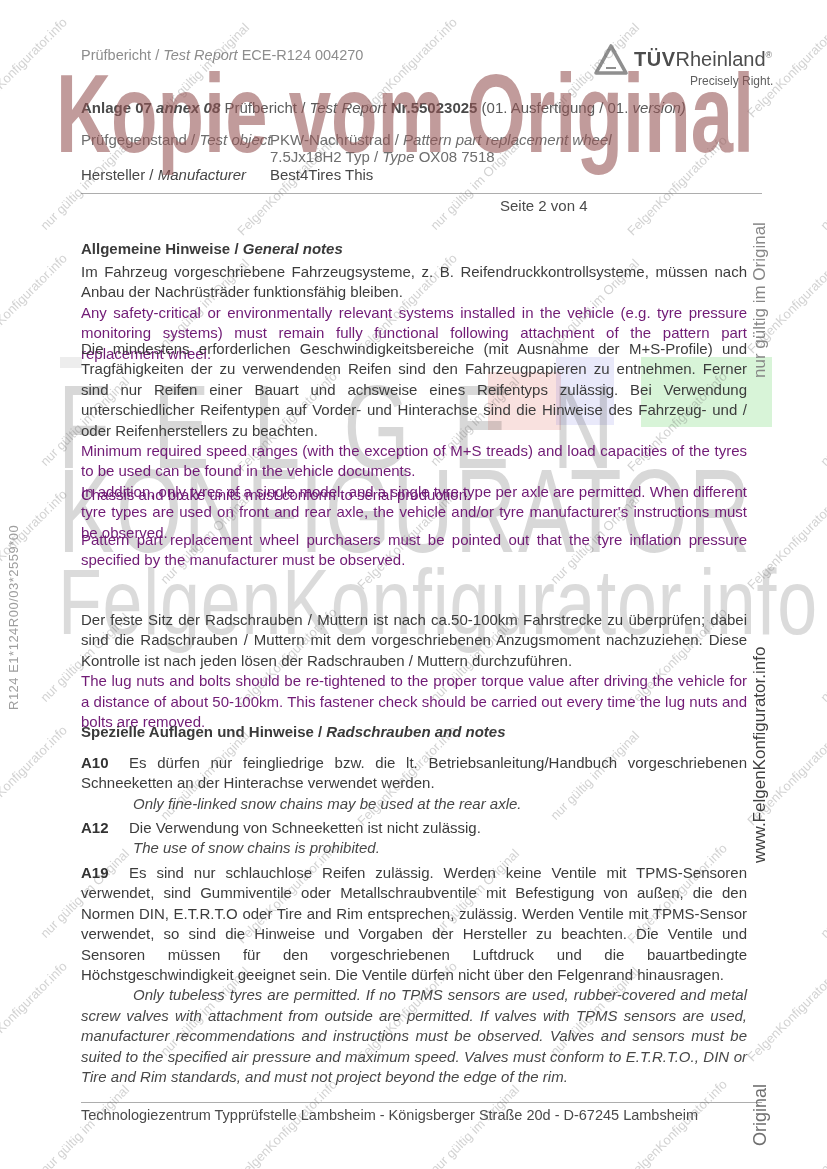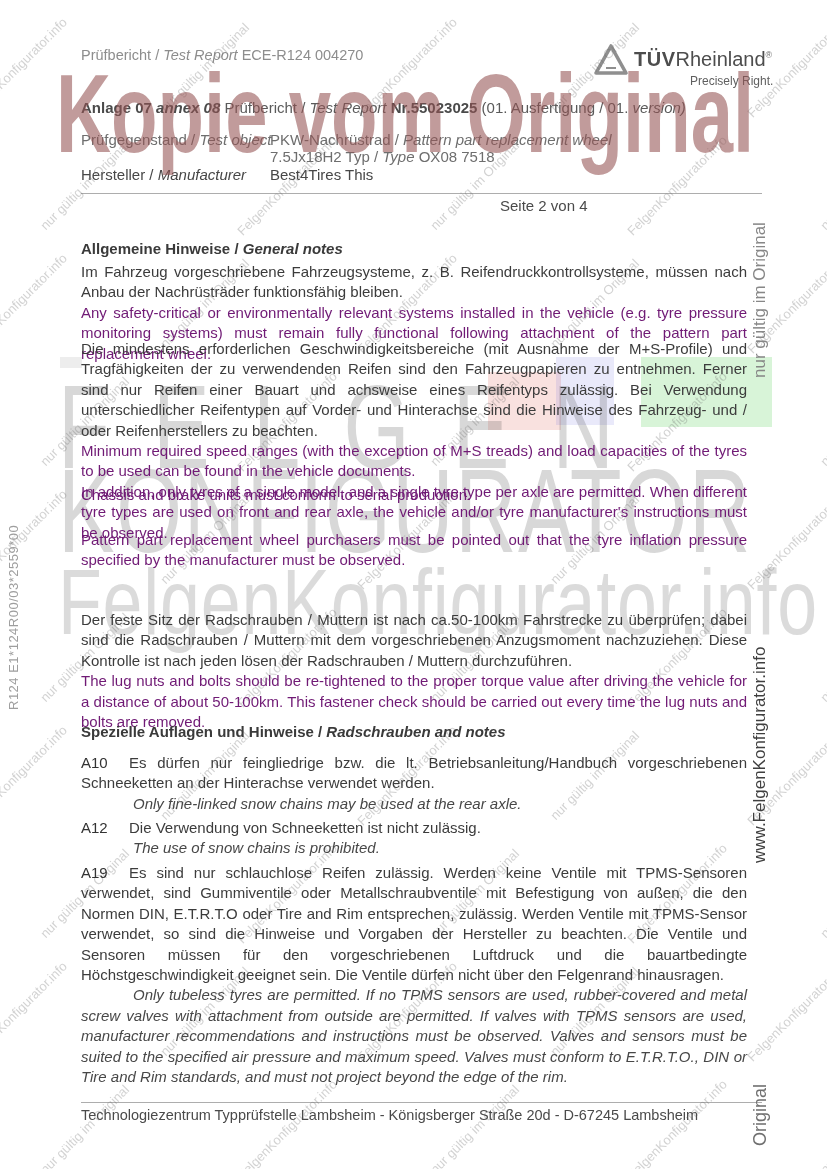--- a/index.html
+++ b/index.html
@@ -23,21 +23,21 @@
   .meta-value{position:absolute;left:270px;font-size:15px;white-space:nowrap;}
   .c-gray{color:#6e6e6e;} .c-dark{color:#474747;}
   .hr{position:absolute;left:81px;width:681px;border-top:1px solid #adadad;height:0;}
   .page-ind{position:absolute;left:500px;top:197px;width:246px;text-align:left;font-size:15px;color:#4a4a4a;}
   
   .para{position:absolute;left:81px;width:666px;font-size:15px;line-height:20.4px;text-align:justify;color:#3c3c3c;z-index:2;}
   .para .de{display:block;}
   .para .en{display:block;color:#701a75;}
   .heading{position:absolute;left:81px;font-size:15px;font-weight:bold;color:#3a3a3a;z-index:2;white-space:nowrap;}
   .heading .hen{font-style:italic;}
-  .acode{display:inline-block;width:48px;font-weight:normal;color:#333;}
+  .acode{display:inline-block;width:48px;font-weight:bold;color:#333;}
   .aen{display:block;font-style:italic;text-indent:52px;color:#474747;}
   
   .footer-text{position:absolute;left:81px;top:1107px;font-size:14.5px;color:#4a4a4a;white-space:nowrap;z-index:2;}
   
   .vtext{position:absolute;writing-mode:vertical-rl;transform:rotate(180deg);white-space:nowrap;z-index:2;}
   .v-left{left:6px;top:478px;height:232px;font-size:13px;color:#9e9e9e;letter-spacing:.5px;}
   .v-r-top{left:750px;top:188px;height:190px;font-size:17px;color:#878787;}
   .v-r-mid{left:750px;top:635px;height:228px;font-size:17px;color:#3f3f3f;}
   .v-r-bot{left:750px;top:1048px;height:98px;font-size:18px;color:#6f6f6f;}
   

